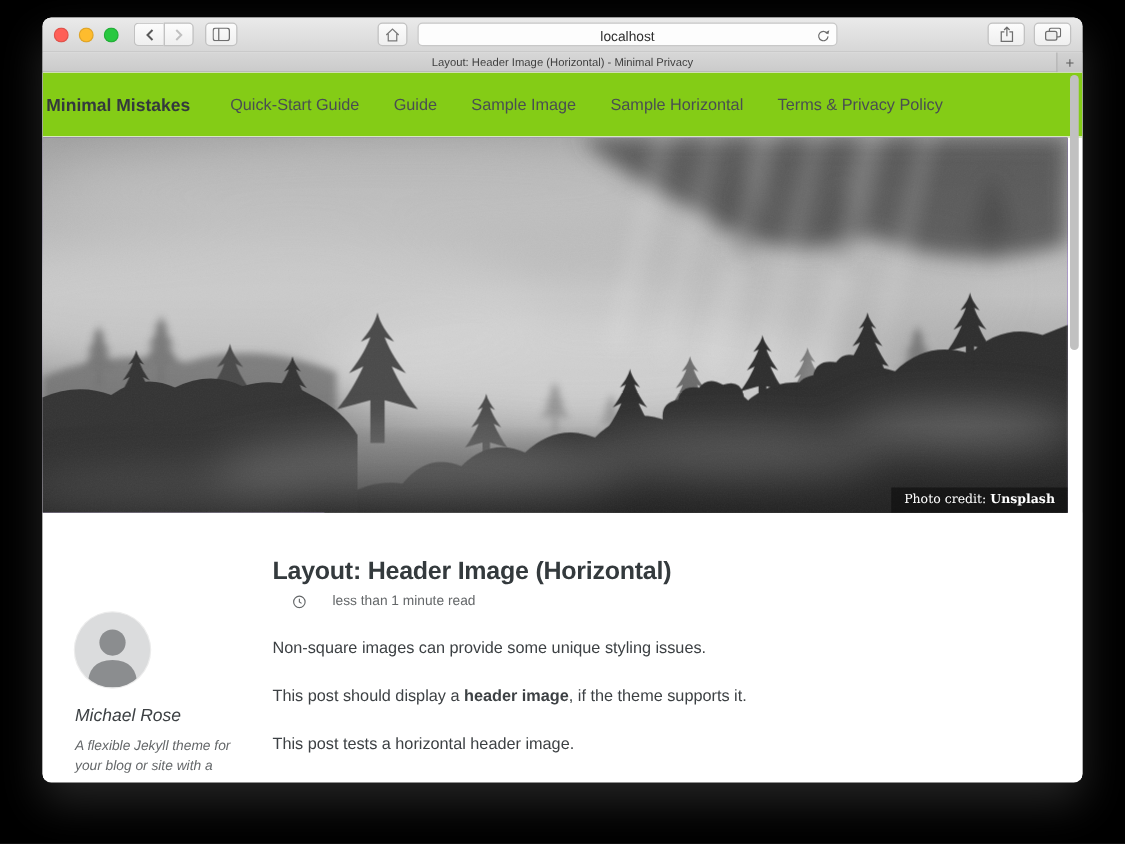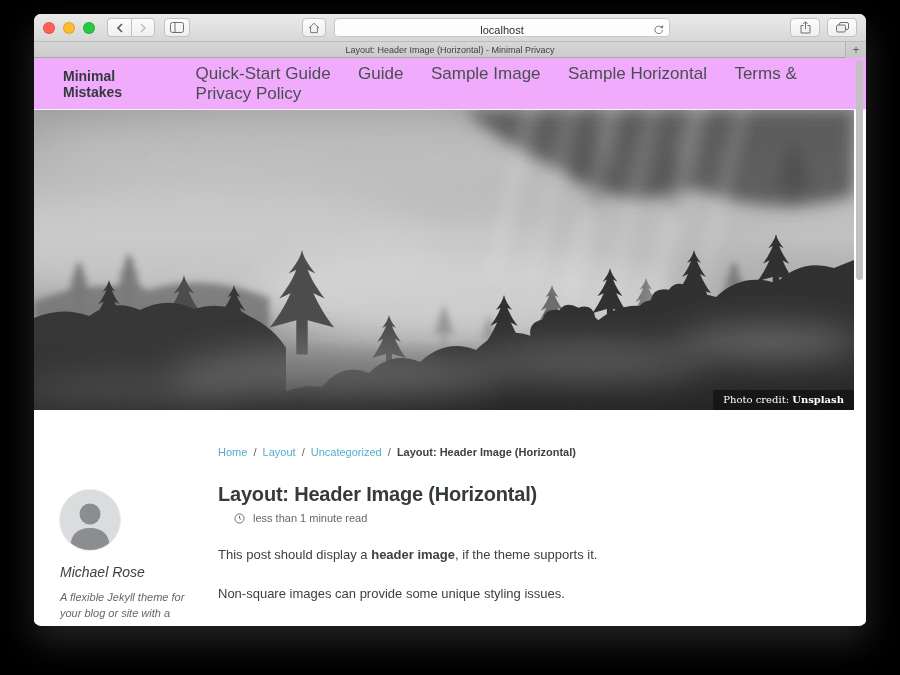--- a/index.html
+++ b/index.html
@@ -24,40 +24,40 @@
   .url .txt{font-size:11px;color:#2e2e2e;}
   .url .reload{position:absolute;right:5px;top:3px;}
   .right-group{display:flex;gap:7px;}
   .tabbar{height:16px;background:linear-gradient(#d7d7d7,#cbcbcb);border-bottom:1px solid #a8a8a8;
     position:relative;display:flex;align-items:center;justify-content:center;}
   .tab-title{font-size:9px;color:#3f3f3f;}
   .newtab{position:absolute;right:0;top:0;width:21px;height:16px;border:none;border-left:1px solid #b2b2b2;
     background:linear-gradient(#d2d2d2,#c5c5c5);font-size:12px;line-height:14px;color:#5c5c5c;padding:0;}
   
   .viewport{position:relative;height:566px;background:#fff;overflow:hidden;}
-  .masthead{height:52px;display:flex;align-items:center;padding:0 29px;border-bottom:1px solid #f2f3f3;background:#f0abfc;}
+  .masthead{height:52px;display:flex;align-items:center;padding:0 3px;border-bottom:1px solid #f2f3f3;background:#84cc16;}
   .site-title{font-weight:bold;font-size:14px;color:#343a3d;margin-right:32px;}
-  .mnav a{font-size:17px;color:#494e52;text-decoration:none;margin-right:23px;cursor:pointer;}
+  .mnav a{font-size:13px;color:#494e52;text-decoration:none;margin-right:23px;cursor:pointer;}
   .hero{position:relative;height:300px;width:820px;background:#4c1d95;}
   .hero svg{display:block;width:100%;height:100%;}
   .hero-caption{position:absolute;right:0;bottom:0;background:rgba(10,10,10,.55);color:#fff;
     font-family:"DejaVu Serif",serif;font-size:10px;padding:4px 10px 5px;}
   .hero-caption a{color:#fff;font-weight:bold;text-decoration:none;}
   .page{display:flex;padding-top:36px;background:#fff;}
   .sidebar{width:184px;flex-shrink:0;padding:44px 26px 0 26px;font-style:italic;}
   .avatar{width:60px;height:60px;border-radius:50%;overflow:hidden;background:#dbdcdd;box-shadow:0 0 0 1px #ececec;}
   .author-name{margin-top:14px;font-size:14px;color:#3d4144;}
   .author-bio{margin-top:9px;font-size:11px;line-height:16px;color:#646769;}
   .main{width:480px;}
   .breadcrumbs{font-size:11px;color:#646769;margin-bottom:25px;}
   .breadcrumbs a{color:#52adc8;text-decoration:none;cursor:pointer;}
   .breadcrumbs .sep{color:#646769;margin:0 3px;}
   .breadcrumbs .current{font-weight:bold;color:#3d4144;}
   .post-title{font-size:20px;color:#343a3d;margin:0 0 6px;font-weight:bold;letter-spacing:-.2px;}
-  .meta{font-size:11px;color:#646769;display:flex;align-items:center;gap:8px;margin-bottom:21px;padding-left:16px;}
+  .meta{font-size:11px;color:#646769;display:flex;align-items:center;gap:21px;margin-bottom:21px;padding-left:16px;}
   .post-body p{font-size:13px;color:#3d4144;margin:0 0 19px;line-height:1.5;}
   .scroll-thumb{position:absolute;top:2px;right:3px;width:7px;height:220px;border-radius:4px;background:#c1c1c1;}
 </style>
 </head>
 <body>
 
 <div class="window">
 
   <div class="toolbar">
     <div class="traffic">
@@ -242,42 +242,33 @@
             <circle cx="30" cy="30" r="30" fill="#dbdcdd"></circle>
             <circle cx="30" cy="24" r="10.5" fill="#8b8d8f"></circle>
             <path d="M10,60 Q10,38 30,38 Q50,38 50,60 Z" fill="#8b8d8f"></path>
           </svg>
         </div>
         <div class="author-name">Michael Rose</div>
         <div class="author-bio">A flexible Jekyll theme for your blog or site with a minimalist aesthetic.</div>
       </aside>
 
       <div class="main">
-        <nav class="breadcrumbs">
-          <a>Home</a>
-          <span class="sep">/</span>
-          <a>Layout</a>
-          <span class="sep">/</span>
-          <a>Uncategorized</a>
-          <span class="sep">/</span>
-          <span class="current">Layout: Header Image (Horizontal)</span>
-        </nav>
 
         <h1 class="post-title">Layout: Header Image (Horizontal)</h1>
         <div class="meta">
           <svg width="11" height="11" viewBox="0 0 12 12">
             <circle cx="6" cy="6" r="5" fill="none" stroke="#646769"></circle>
             <path d="M6 3.2 V6 L7.9 7.3" stroke="#646769" fill="none"></path>
           </svg>
           <span>less than 1 minute read</span>
         </div>
 
         <div class="post-body">
+          <p>Non-square images can provide some unique styling issues.</p>
           <p><span>This post should display a </span><strong>header image</strong><span>, if the theme supports it.</span></p>
-          <p>Non-square images can provide some unique styling issues.</p>
           <p>This post tests a horizontal header image.</p>
         </div>
       </div>
     </div>
 
     <div class="scroll-thumb"></div>
   </div>
 </div>
 
 </body></html>

